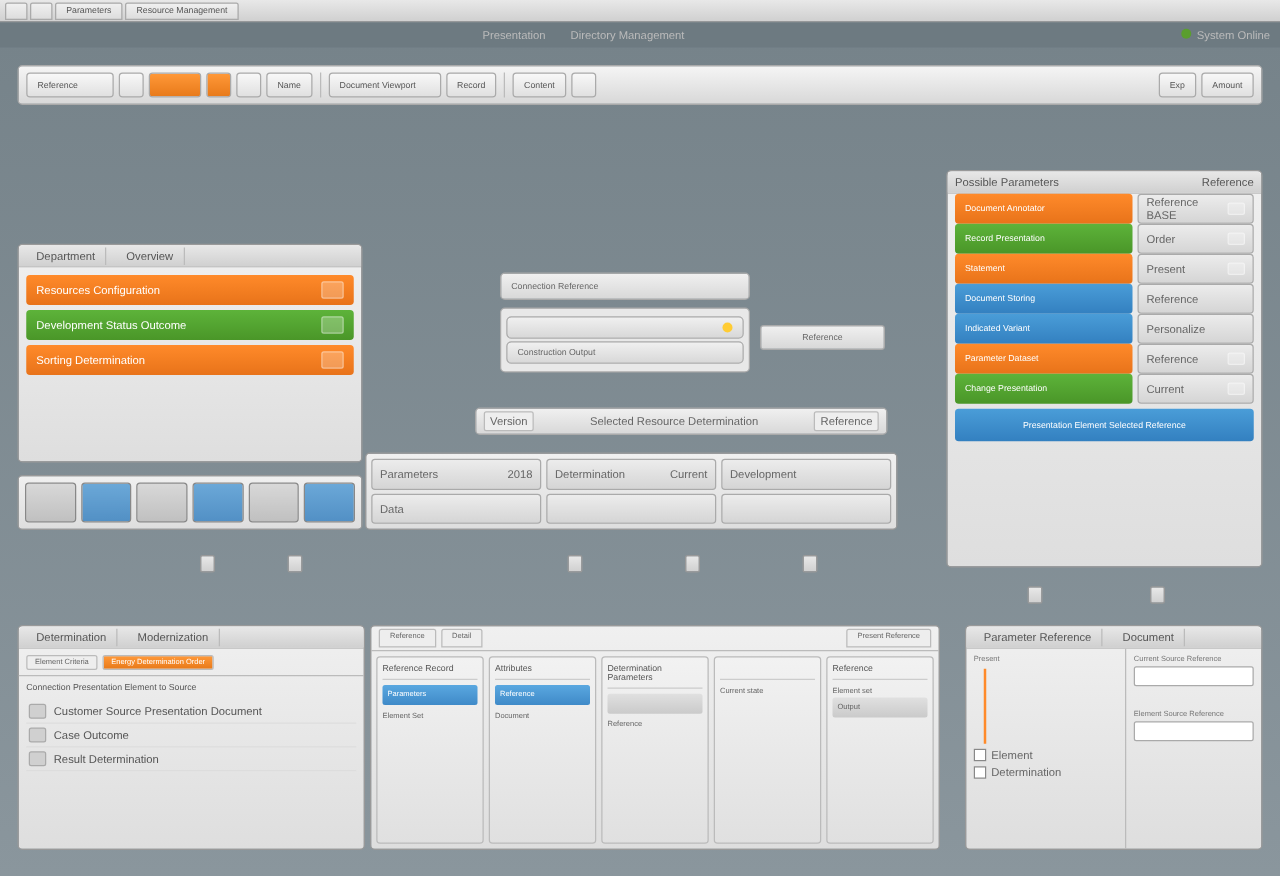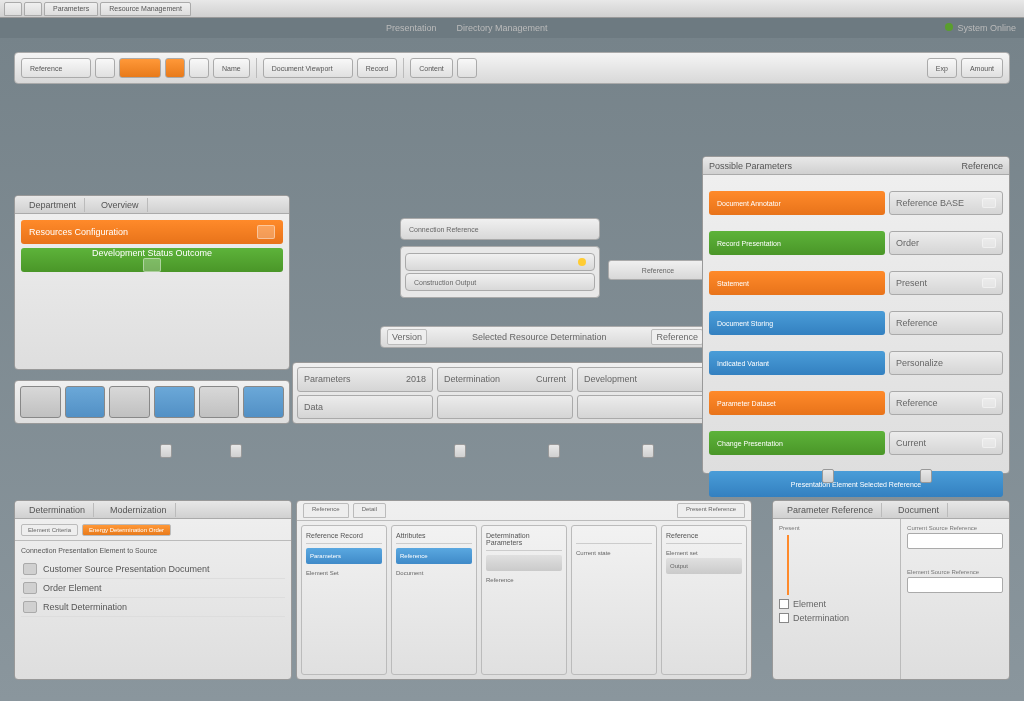--- a/index.html
+++ b/index.html
@@ -19,21 +19,21 @@
     .toolbar-btn.orange { background: linear-gradient(180deg, #ff9838, #e87a1a); color: #fff; }
     .toolbar-btn.icon-only { width: 20px; padding: 0; justify-content: center; }
     .toolbar-sep { width: 1px; height: 20px; background: #bbb; margin: 0 2px; }
     
     .panel { background: linear-gradient(180deg, #f0f0f0, #dedede); border: 1px solid #999; border-radius: 4px; }
     .panel-header { height: 18px; background: linear-gradient(180deg, #e8e8e8, #d0d0d0); border-bottom: 1px solid #aaa; border-radius: 4px 4px 0 0; display: flex; align-items: center; padding: 0 6px; gap: 8px; font-size: 7px; color: #555; }
     .panel-tab { padding: 2px 8px; border-right: 1px solid #bbb; cursor: pointer; }
     
     .color-bar { height: 24px; margin: 4px 6px; border-radius: 3px; display: flex; align-items: center; padding: 0 8px; color: #fff; font-size: 8px; justify-content: space-between; cursor: pointer; }
     .color-bar.orange { background: linear-gradient(180deg, #ff8a2a, #e8731a); }
-    .color-bar.green { background: linear-gradient(180deg, #5db33a, #4a9628); flex-direction: column; }
+    .color-bar.green { background: linear-gradient(180deg, #5db33a, #4a9628); }
     .bar-icon { width: 18px; height: 14px; background: rgba(255,255,255,0.25); border: 1px solid rgba(255,255,255,0.4); border-radius: 2px; }
     
     .left-panel { position: absolute; left: 14px; top: 195px; width: 276px; height: 175px; }
     .left-panel .panel-body { padding: 2px 0; }
     
     .button-strip { position: absolute; left: 14px; top: 380px; width: 276px; height: 44px; display: flex; gap: 4px; padding: 5px; }
     .strip-btn { flex: 1; background: linear-gradient(180deg, #6ba8d8, #5290c5); border: 1px solid #888; border-radius: 3px; cursor: pointer; }
     .strip-btn.gray { background: linear-gradient(180deg, #d8d8d8, #c0c0c0); }
     
     .center-area { position: absolute; left: 400px; top: 218px; width: 200px; }
@@ -44,23 +44,23 @@
     
     .side-node { position: absolute; left: 608px; top: 260px; width: 100px; height: 20px; background: linear-gradient(180deg, #f0f0f0, #d8d8d8); border: 1px solid #aaa; border-radius: 3px; font-size: 7px; color: #666; display: flex; align-items: center; justify-content: center; }
     
     .readout-bar { position: absolute; left: 380px; top: 326px; width: 330px; height: 22px; background: linear-gradient(180deg, #f0f0f0, #d8d8d8); border: 1px solid #aaa; border-radius: 4px; display: flex; align-items: center; padding: 0 6px; gap: 6px; font-size: 7px; color: #666; }
     .readout-seg { padding: 2px 4px; border: 1px solid #bbb; border-radius: 2px; background: #eee; }
     
     .grid-panel { position: absolute; left: 292px; top: 362px; width: 426px; height: 62px; display: flex; gap: 4px; padding: 4px; }
     .grid-col { flex: 1; display: flex; flex-direction: column; gap: 3px; }
     .grid-cell { flex: 1; background: linear-gradient(180deg, #ececec, #d5d5d5); border: 1px solid #aaa; border-radius: 3px; display: flex; align-items: center; padding: 0 6px; font-size: 6px; color: #666; justify-content: space-between; cursor: pointer; }
     
-    .right-panel { position: absolute; right: 14px; top: 156px; width: 308px; height: 318px; }
+    .right-panel { position: absolute; right: 14px; top: 136px; width: 253px; height: 318px; }
     .right-panel .panel-header { justify-content: space-between; }
-    .right-row { display: flex; gap: 4px; margin: 16px 6px; }
+    .right-row { display: flex; gap: 4px; margin: 0 6px; }
     .right-main { flex: 1.6; height: 24px; border-radius: 3px; display: flex; align-items: center; padding: 0 8px; color: #fff; font-size: 7px; cursor: pointer; }
     .right-side { flex: 1; height: 24px; border-radius: 3px; background: linear-gradient(180deg, #ececec, #d5d5d5); border: 1px solid #aaa; display: flex; align-items: center; padding: 0 6px; font-size: 6px; color: #666; justify-content: space-between; cursor: pointer; }
     .right-side .bar-icon { width: 14px; height: 10px; }
     .right-wide { margin: 4px 6px; height: 26px; background: linear-gradient(180deg, #4a9dd8, #3380c0); border-radius: 3px; display: flex; align-items: center; justify-content: center; color: #fff; font-size: 7px; cursor: pointer; }
     
     .bottom-left { position: absolute; left: 14px; top: 500px; width: 278px; height: 180px; }
     .bl-toolbar { height: 22px; display: flex; align-items: center; gap: 4px; padding: 0 6px; border-bottom: 1px solid #bbb; }
     .bl-toolbar .seg { padding: 2px 6px; background: #eee; border: 1px solid #bbb; border-radius: 2px; font-size: 6px; color: #666; }
     .bl-toolbar .seg.orange { background: linear-gradient(180deg, #ff9838, #e87a1a); color: #fff; }
     .bl-list { padding: 4px 6px; }
@@ -133,20 +133,24 @@
   </div>
   <div class="panel-body">
     <div class="color-bar orange">
         <span>Resources Configuration</span>
         <span class="bar-icon"></span>
       </div>
     <div class="color-bar green">
         <span>Development Status Outcome</span>
         <span class="bar-icon"></span>
       </div>
+    <div class="color-bar orange">
+        <span>Sorting Determination</span>
+        <span class="bar-icon"></span>
+      </div>
   </div>
 </div>
 
 <div class="panel button-strip">
   <div class="strip-btn gray"></div>
   <div class="strip-btn"></div>
   <div class="strip-btn gray"></div>
   <div class="strip-btn"></div>
   <div class="strip-btn gray"></div>
   <div class="strip-btn"></div>
@@ -260,21 +264,21 @@
   </div>
   <div class="bl-list">
     <div style="font-size:7px;color:#555;padding:2px 0 6px">Connection Presentation
 Element to Source</div>
     <div class="bl-item">
         <span class="bl-icon"></span>
         <span>Customer Source Presentation Document</span>
       </div>
     <div class="bl-item">
         <span class="bl-icon"></span>
-        <span>Order Element</span>
+        <span>Case Outcome</span>
       </div>
     <div class="bl-item">
         <span class="bl-icon"></span>
         <span>Result Determination</span>
       </div>
   </div>
 </div>
 
 <div class="panel bottom-center">
   <div class="bc-toolbar">

